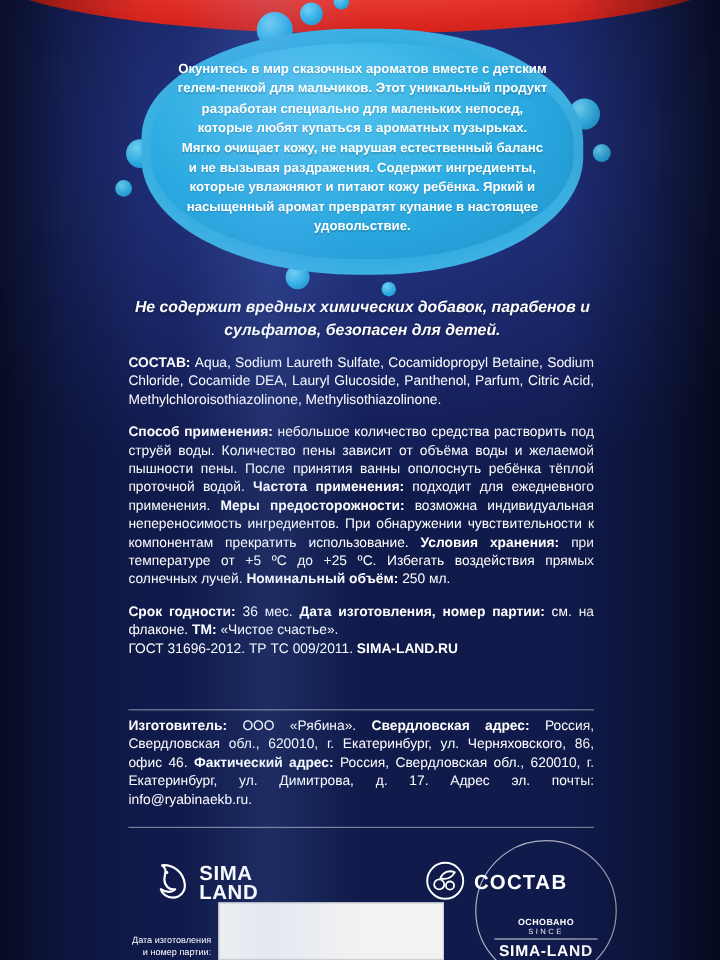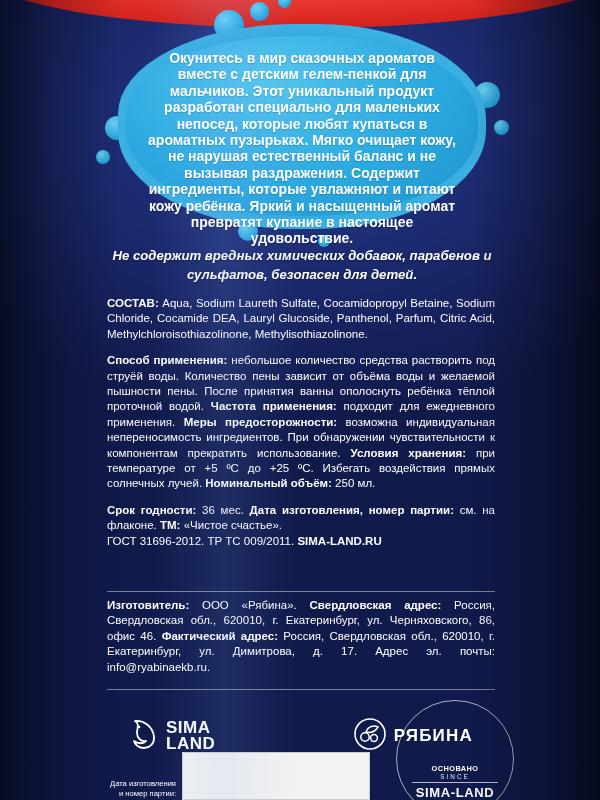--- a/index.html
+++ b/index.html
@@ -92,21 +92,21 @@
   .bub.b6 { width: 26px; height: 26px; right: -14px; top: 58px; }
   .bub.b7 { width: 15px; height: 15px; right: -23px; top: 96px; }
   .bub.b8 { width: 20px; height: 20px; left: 120px; bottom: -12px; }
   .bub.b9 { width: 12px; height: 12px; left: 200px; bottom: -18px; }
 
   .cloud-text {
     position: relative;
     z-index: 3;
     padding: 26px 30px 0 30px;
     color: #ffffff;
-    font-size: 14px;
+    font-size: 11px;
     line-height: 16.4px;
     text-align: center;
     font-weight: 700;
     text-shadow: 0 1px 1px rgba(0,0,0,.18);
   }
 
   
   .claim {
     position: absolute;
     top: 246px;
@@ -303,21 +303,21 @@
 
     <div class="logo">
       <span>
         <svg width="34" height="34" viewBox="0 0 34 34" aria-hidden="true">
           <circle cx="17" cy="17" r="15" fill="none" stroke="#ffffff" stroke-width="1.6"></circle>
           <circle cx="12" cy="20" r="4.2" fill="none" stroke="#ffffff" stroke-width="1.5"></circle>
           <circle cx="21" cy="21" r="3.4" fill="none" stroke="#ffffff" stroke-width="1.5"></circle>
           <path d="M13 15 C15 9 21 8 25 10 C22 15 17 16 13 15 Z" fill="none" stroke="#ffffff" stroke-width="1.5"></path>
         </svg>
       </span>
-      <span class="ryabina-text">РЯБИНА</span>
+      <span class="ryabina-text">СОСТАВ</span>
     </div>
   </div>
 
   <div class="bottom-strip">
     <div class="bottom-left-text">Дата изготовления и номер партии:</div>
     <div class="white-box"></div>
     <div class="founded-circle"></div>
     <div class="founded">
       <div class="f1">ОСНОВАНО</div>
       <div class="f2">SINCE</div>

